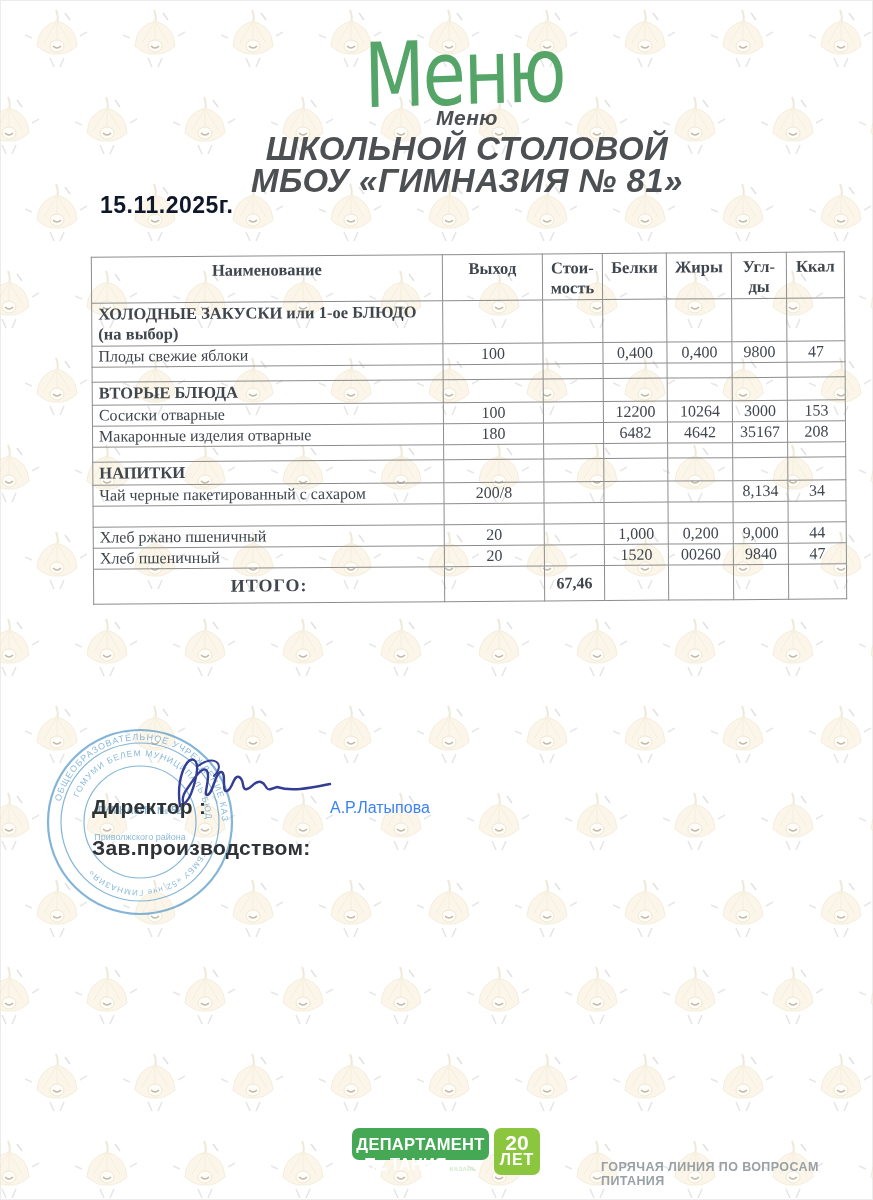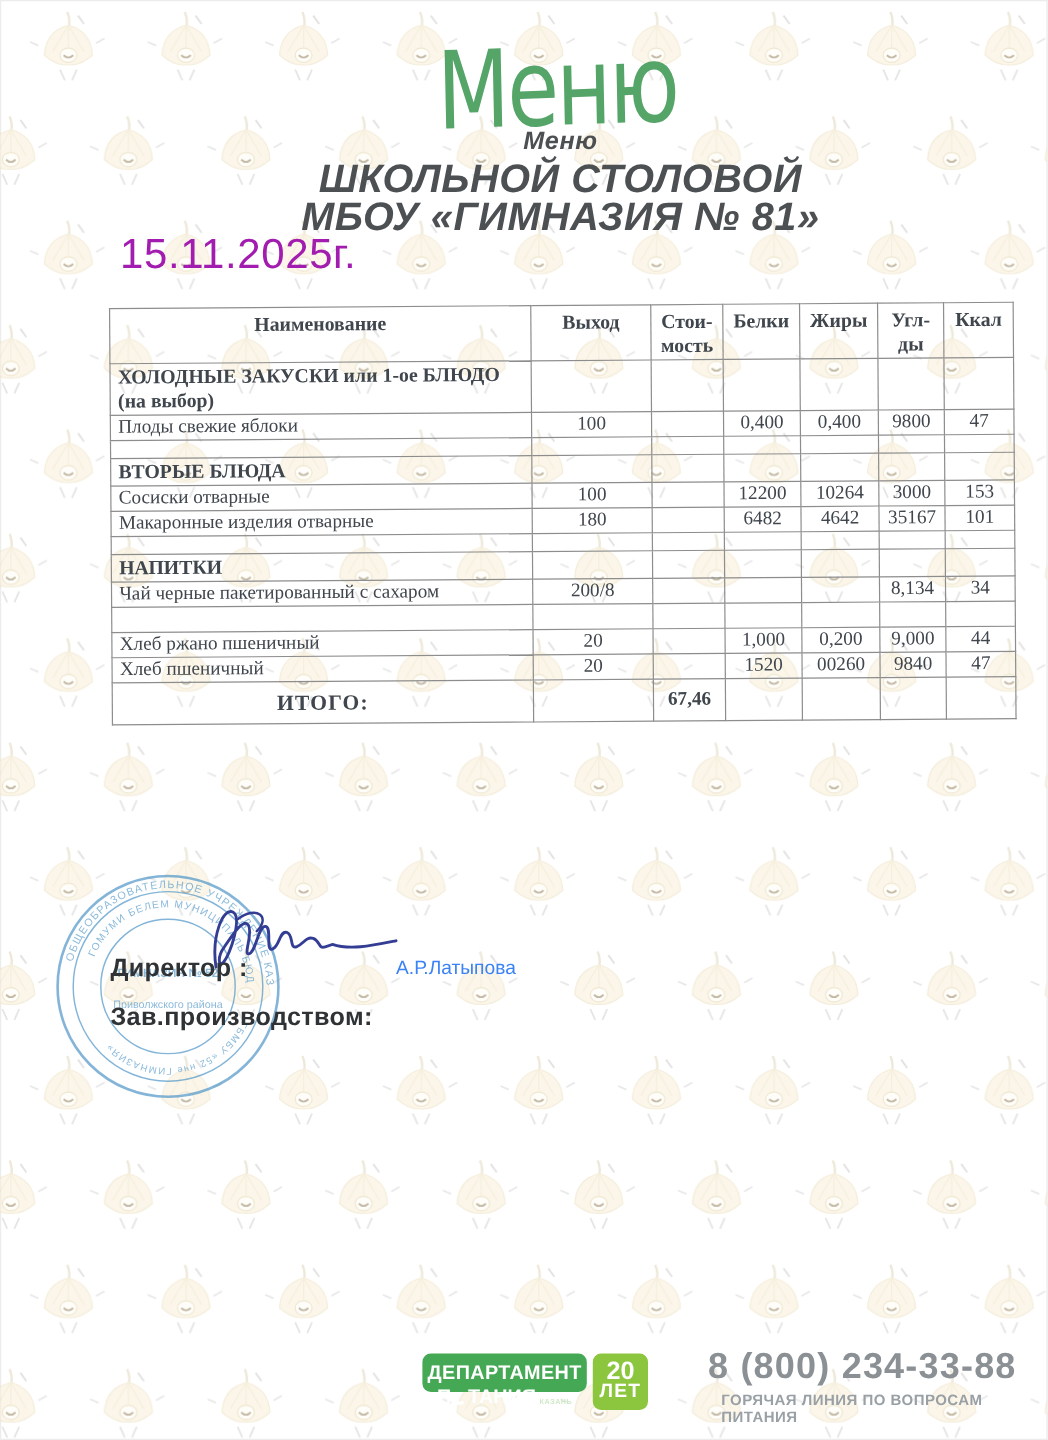--- a/index.html
+++ b/index.html
@@ -15,22 +15,22 @@
     font-family:"Liberation Sans", sans-serif;
   }
   .wm{position:absolute;left:0;top:0;z-index:0;opacity:.55;}
   .content{position:absolute;left:0;top:0;width:100%;height:100%;z-index:1;}
 
   .hand-title{position:absolute;left:320px;top:4px;}
   .subtitle{position:absolute;left:167px;top:103px;width:600px;text-align:center;
     color:var(--sub);font-style:italic;font-weight:bold;letter-spacing:.5px;}
   .subtitle .s1{font-size:21px;line-height:30px;}
   .subtitle .s2{font-size:33px;line-height:32px;}
-  .doc-date{position:absolute;left:100px;top:192px;font-size:35px;font-weight:normal;
-    color:#a21caf;letter-spacing:.5px;}
+  .doc-date{position:absolute;left:100px;top:192px;font-size:23px;font-weight:bold;
+    color:#0f172a;letter-spacing:.5px;}
 
   .tbl-wrap{position:absolute;left:92px;top:254px;transform:rotate(-0.4deg);}
   table.menu{border-collapse:collapse;table-layout:fixed;width:753px;
     font-family:"Liberation Serif", serif;color:var(--tbl);font-size:16px;}
   table.menu th,table.menu td{border:1px solid var(--border);padding:1px 6px;
     overflow:hidden;}
   table.menu th{font-weight:bold;font-size:16.5px;height:40px;vertical-align:top;
     padding-top:4px;text-align:center;}
   td.c-name{text-align:left;}
   td.c-num{text-align:center;}
@@ -177,21 +177,21 @@
               <td class="c-num">3000</td>
               <td class="c-num">153</td>
             </tr>
             <tr class="r-item">
               <td class="c-name">Макаронные изделия отварные</td>
               <td class="c-num">180</td>
               <td class="c-num"></td>
               <td class="c-num">6482</td>
               <td class="c-num">4642</td>
               <td class="c-num">35167</td>
-              <td class="c-num">101</td>
+              <td class="c-num">208</td>
             </tr>
             <tr class="r-blank">
               <td class="c-name"></td>
               <td class="c-num"></td>
               <td class="c-num"></td>
               <td class="c-num"></td>
               <td class="c-num"></td>
               <td class="c-num"></td>
               <td class="c-num"></td>
             </tr>
@@ -300,18 +300,17 @@
           <span>П</span>
           <span class="smile"></span>
           <span>ТАНИЯ</span>
           <span class="logo-city">КАЗАНЬ</span>
         </div>
       </div>
       <div class="years-badge">
         <div class="years-num">20</div>
         <div class="years-lbl">ЛЕТ</div>
       </div>
-      <div class="phone">8 (800) 234-33-88</div>
       <div class="hotline">ГОРЯЧАЯ ЛИНИЯ ПО ВОПРОСАМ ПИТАНИЯ</div>
     </div>
 
   </div>
 </div>
 
 </body></html>

